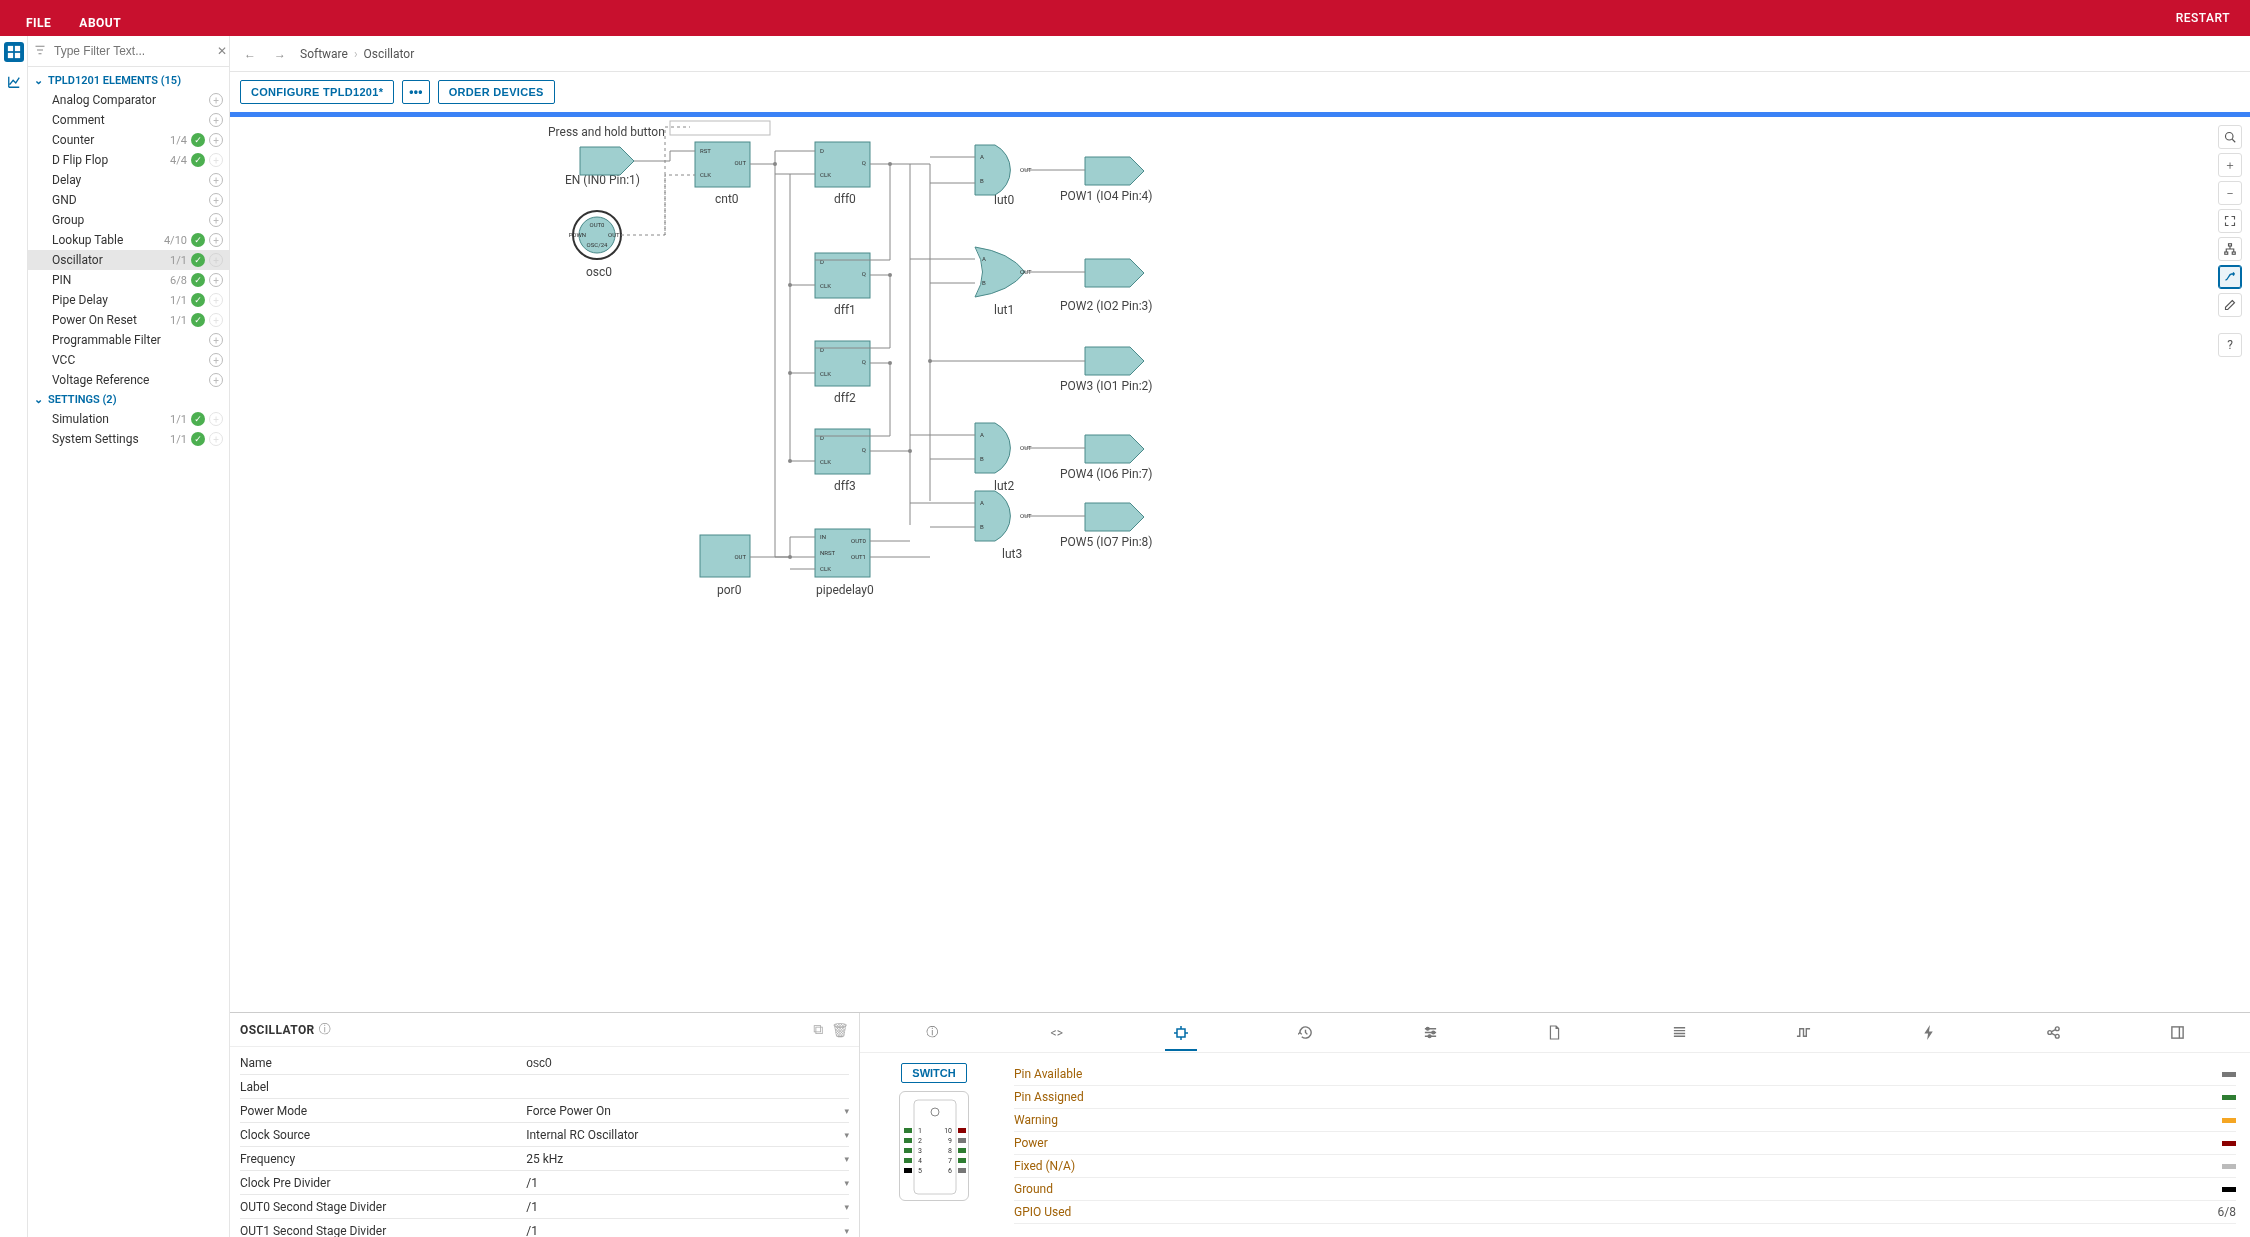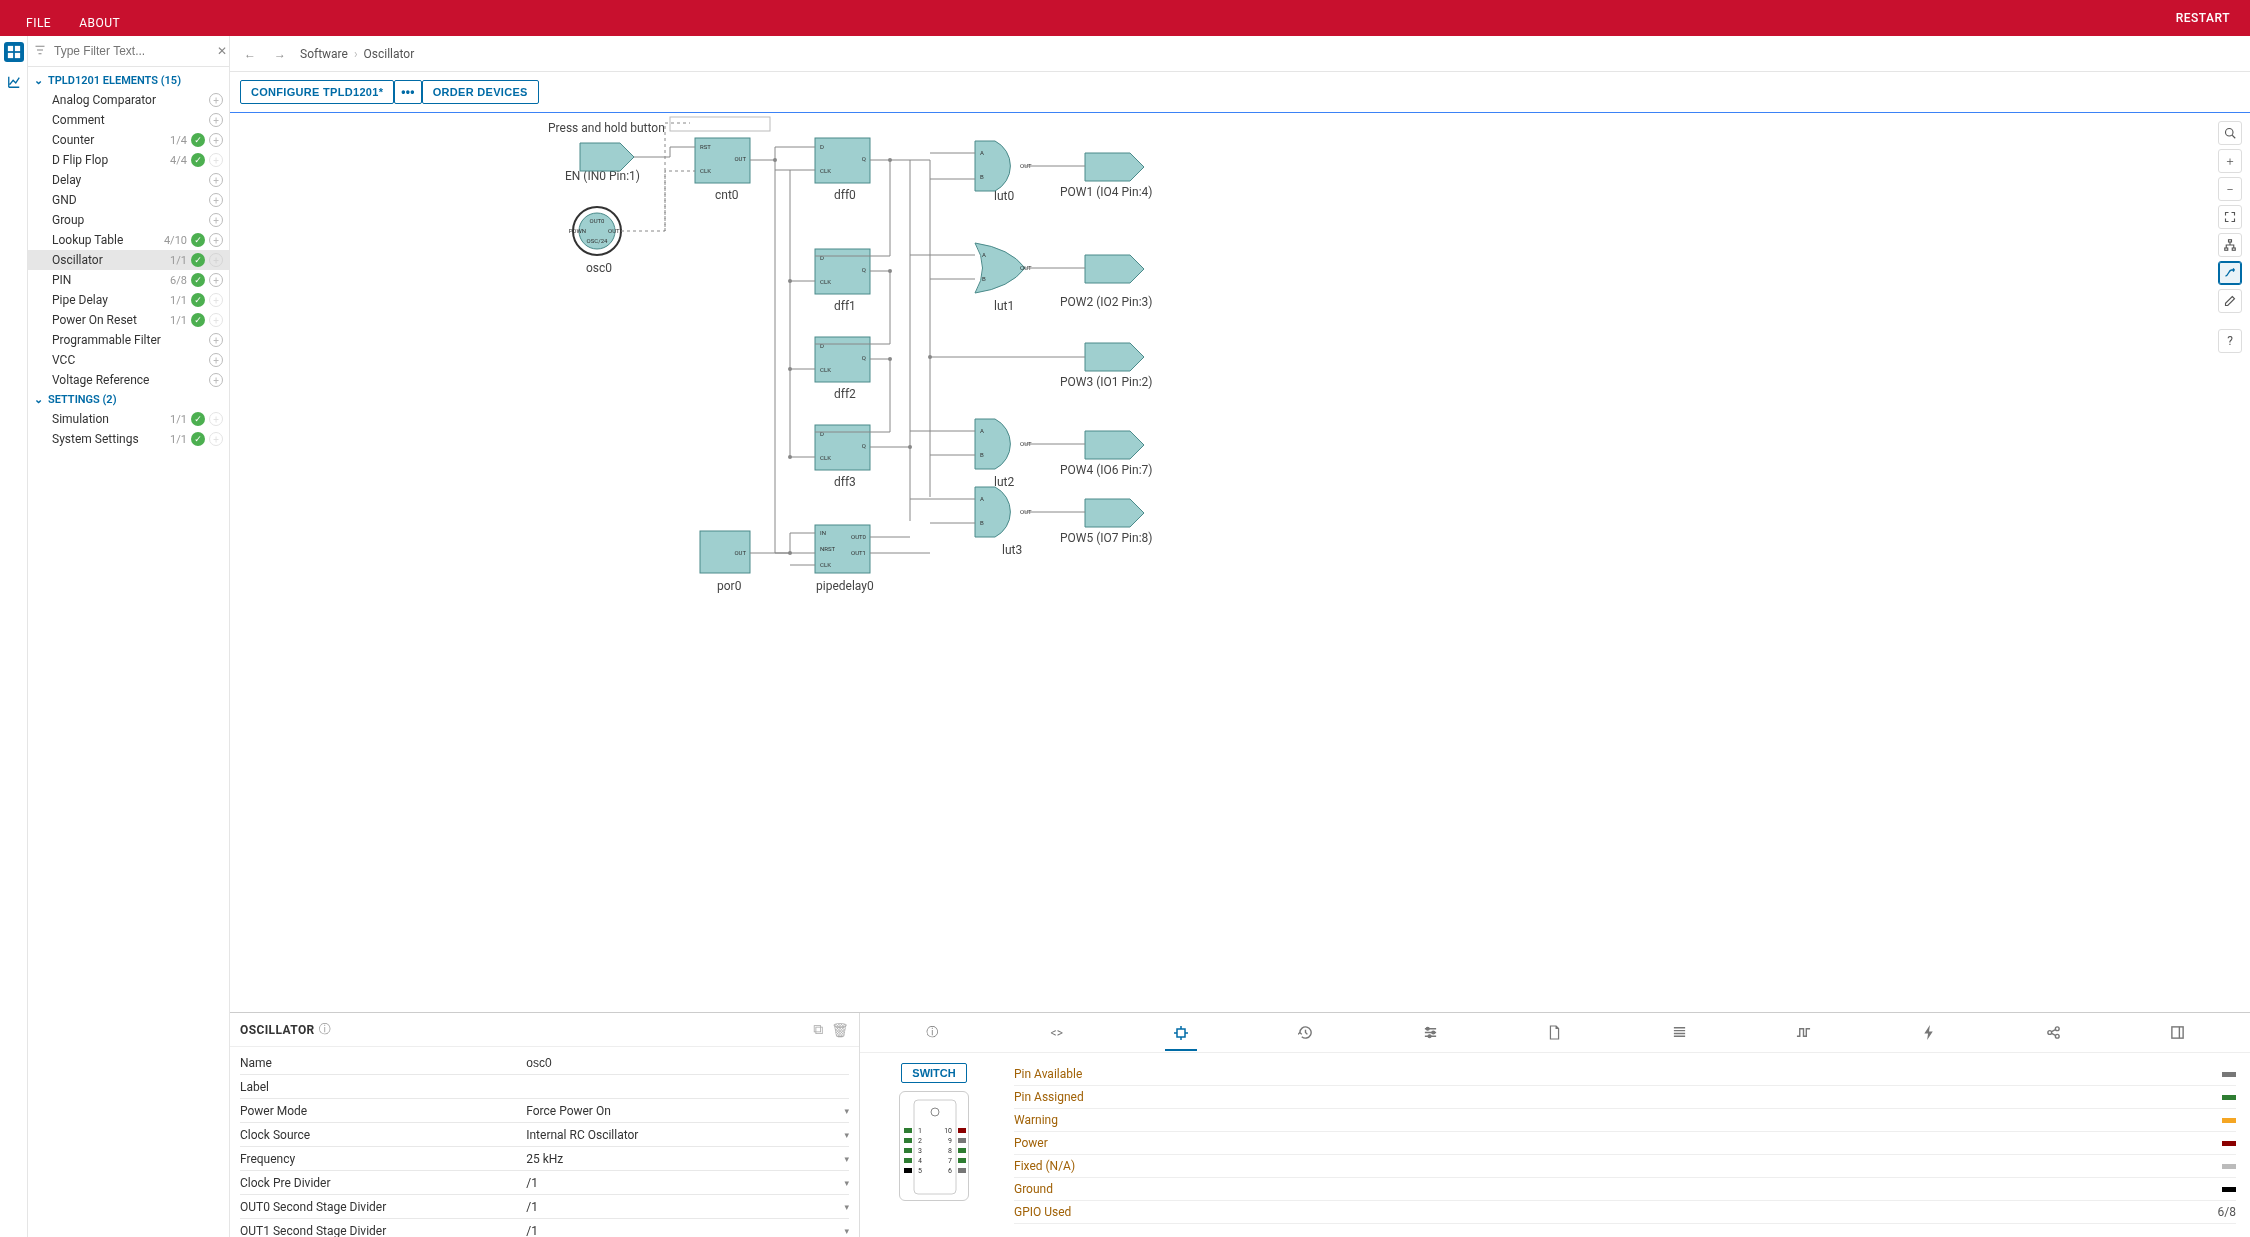--- a/index.html
+++ b/index.html
@@ -1,21 +1,21 @@
 <!DOCTYPE html>
 <html><head>
 <meta charset="utf-8">
 <style>
 * { box-sizing: border-box; margin: 0; padding: 0; }
 body { font-family: -apple-system, BlinkMacSystemFont, "Segoe UI", Roboto, Arial, sans-serif; font-size: 12px; color: #333; background: #fff; overflow: hidden; }
 .app { display: flex; flex-direction: column; height: 100vh; width: 100vw; }
 
 
 .topbar { background: #c8102e; color: #fff; display: flex; align-items: center; height: 36px; padding: 0 12px; }
-.topbar .menu-item { padding: 0 14px; height: 100%; display: flex; align-items: center; font-size: 12px; font-weight: 400; cursor: pointer; letter-spacing: .5px; margin-top: 9px; }
+.topbar .menu-item { padding: 0 14px; height: 100%; display: flex; align-items: center; font-size: 12px; font-weight: 700; cursor: pointer; letter-spacing: .5px; margin-top: 9px; }
 .topbar .spacer { flex: 1; }
 .topbar .restart { font-size: 12px; font-weight: 500; cursor: pointer; letter-spacing: .5px; padding: 0 8px; }
 
 
 .main-row { display: flex; flex: 1; min-height: 0; }
 
 
 .icon-rail { width: 28px; background: #fff; border-right: 1px solid #e5e5e5; display: flex; flex-direction: column; align-items: center; padding-top: 6px; gap: 10px; }
 .icon-rail .rail-icon { width: 20px; height: 20px; display:flex; align-items:center; justify-content:center; color:#006ba6; cursor:pointer; border-radius:3px; }
 .icon-rail .rail-icon.active { background:#006ba6; color:#fff; }
@@ -43,21 +43,21 @@
 
 .center { flex:1; display:flex; flex-direction:column; min-width:0; position:relative; }
 
 
 .nav-row { display:flex; align-items:center; border-bottom:1px solid #e5e5e5; height:36px; padding:0 10px; gap:10px; }
 .nav-row .nav-arrow { color:#888; cursor:pointer; padding:0 4px; }
 .breadcrumb { display:flex; align-items:center; gap:6px; color:#555; font-size:12px; }
 .breadcrumb .crumb { cursor:pointer; }
 .breadcrumb .sep { color:#bbb; }
 
-.action-row { display:flex; align-items:center; padding:8px 10px; border-bottom:1px solid #3b82f6; }
+.action-row { display:flex; align-items:center; padding:8px 10px; gap:8px; border-bottom:5px solid #3b82f6; }
 .outline-btn { border:1px solid #006ba6; color:#006ba6; background:#fff; padding:5px 10px; font-size:11px; font-weight:600; border-radius:2px; cursor:pointer; letter-spacing:.3px; }
 .outline-btn.small { padding:4px 6px; font-size:12px; }
 
 
 .canvas-wrap { flex:1; position:relative; overflow:hidden; background:#fff; }
 .canvas-svg { position:absolute; top:0; left:0; }
 .canvas-label { position:absolute; font-size:12px; color:#444; white-space:nowrap; }
 
 
 .right-tools { position:absolute; top:8px; right:8px; display:flex; flex-direction:column; gap:4px; z-index:5; }

